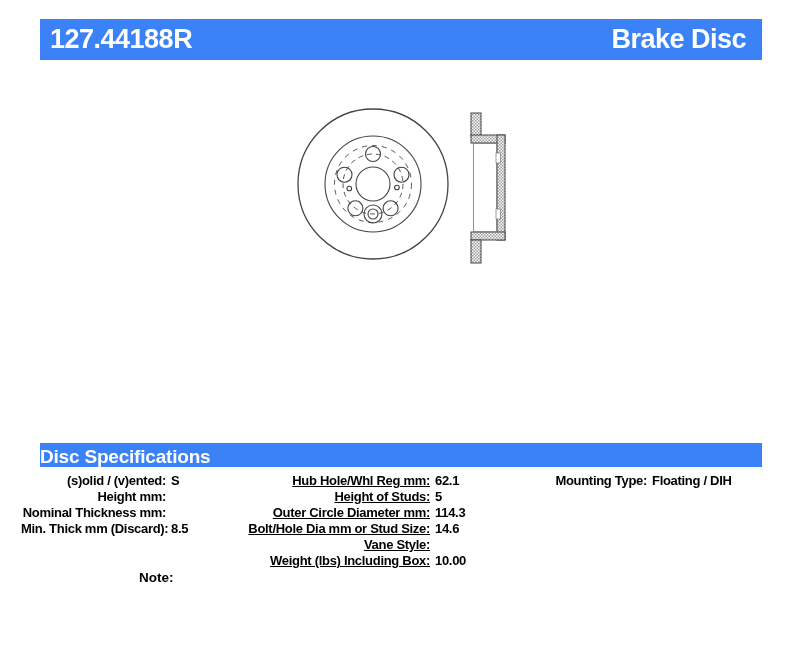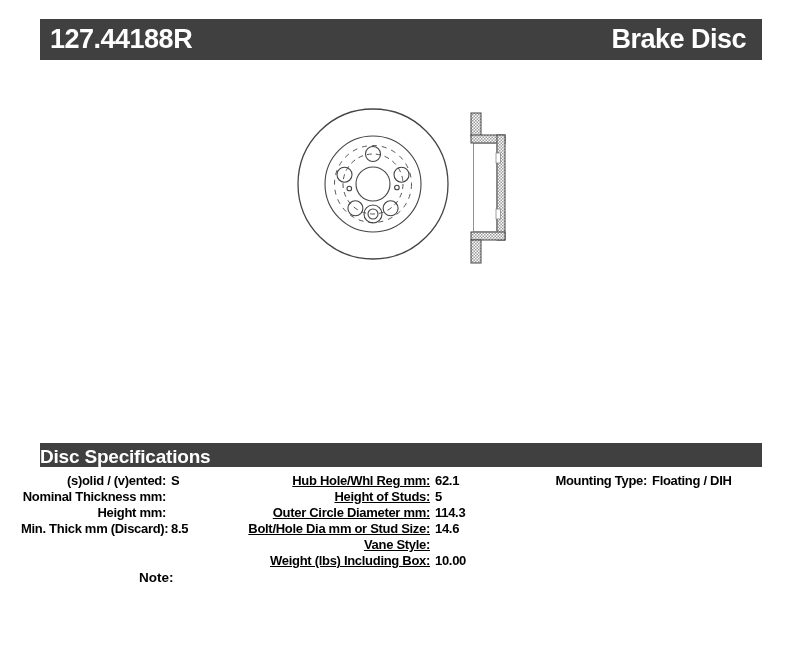--- a/index.html
+++ b/index.html
@@ -7,21 +7,21 @@
   body {
     width: 800px; height: 655px;
     position: relative;
     overflow: hidden;
     font-family: "Liberation Sans", sans-serif;
     color: #000;
   }
   .black-bar {
     position: absolute;
     left: 40px; width: 722px;
-    background: #404040; color: #fff;
+    background: #3b82f6; color: #fff;
     font-weight: bold;
   }
   .title-bar {
     top: 19px; height: 41px;
     display: flex; justify-content: space-between; align-items: center;
     padding: 0 16px 0 10px;
     font-size: 27px;
     letter-spacing: -0.5px;
   }
   .spec-bar {
@@ -110,25 +110,25 @@
 <div class="black-bar spec-bar">
   <span>Disc Specifications</span>
 </div>
 
 <div class="spec-col col-left">
   <div class="spec-row">
     <span class="spec-label">(s)olid / (v)ented:</span>
     <span class="spec-value">S</span>
   </div>
   <div class="spec-row">
-    <span class="spec-label">Nominal Thickness mm:</span>
+    <span class="spec-label">Height mm:</span>
     <span class="spec-value"></span>
   </div>
   <div class="spec-row">
-    <span class="spec-label">Height mm:</span>
+    <span class="spec-label">Nominal Thickness mm:</span>
     <span class="spec-value"></span>
   </div>
   <div class="spec-row">
     <span class="spec-label">Min. Thick mm (Discard):</span>
     <span class="spec-value">8.5</span>
   </div>
 </div>
 
 <div class="spec-col col-middle">
   <div class="spec-row">

